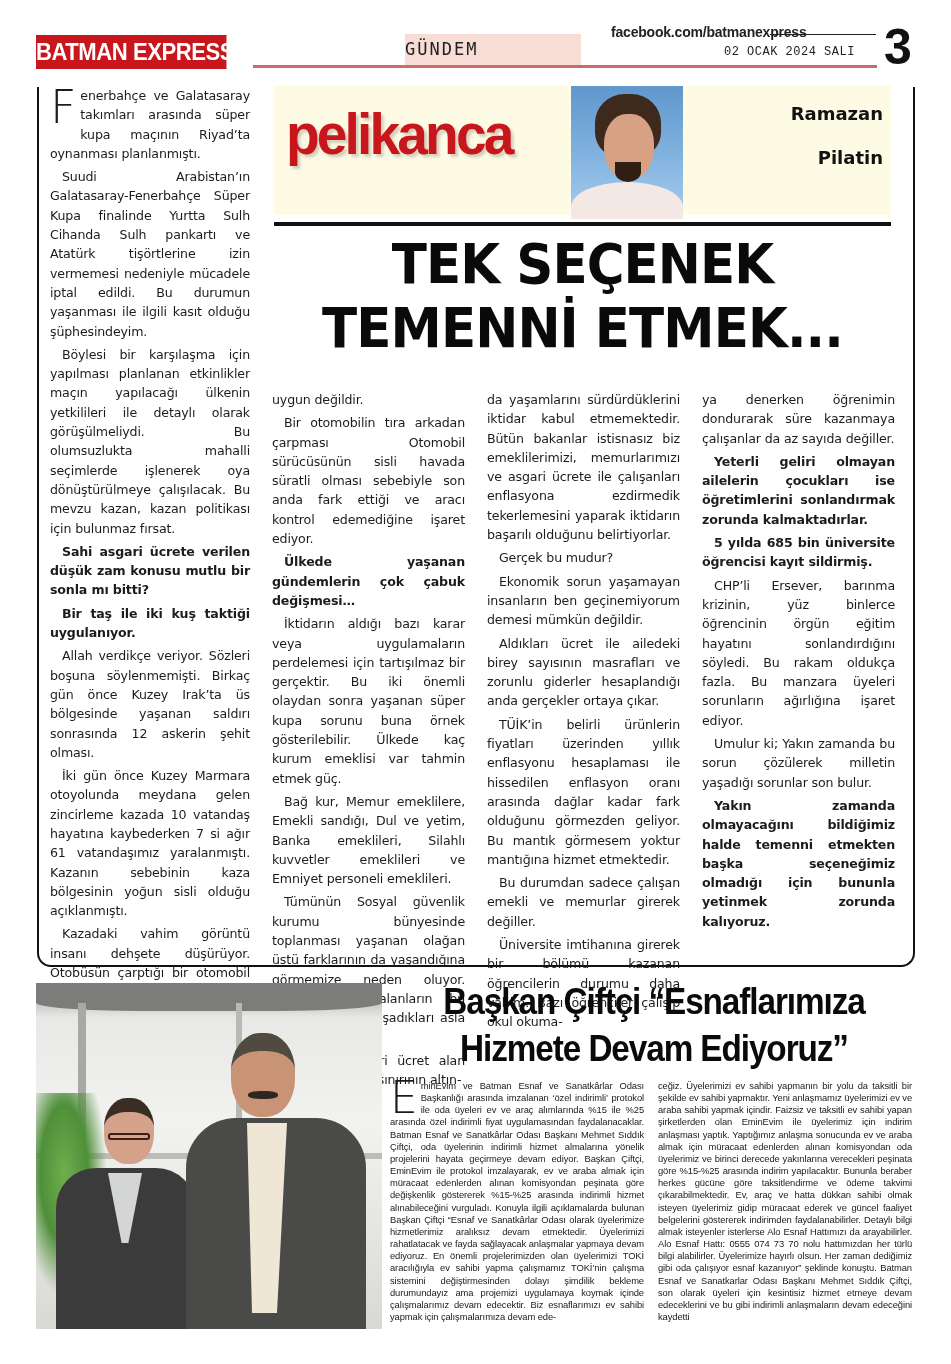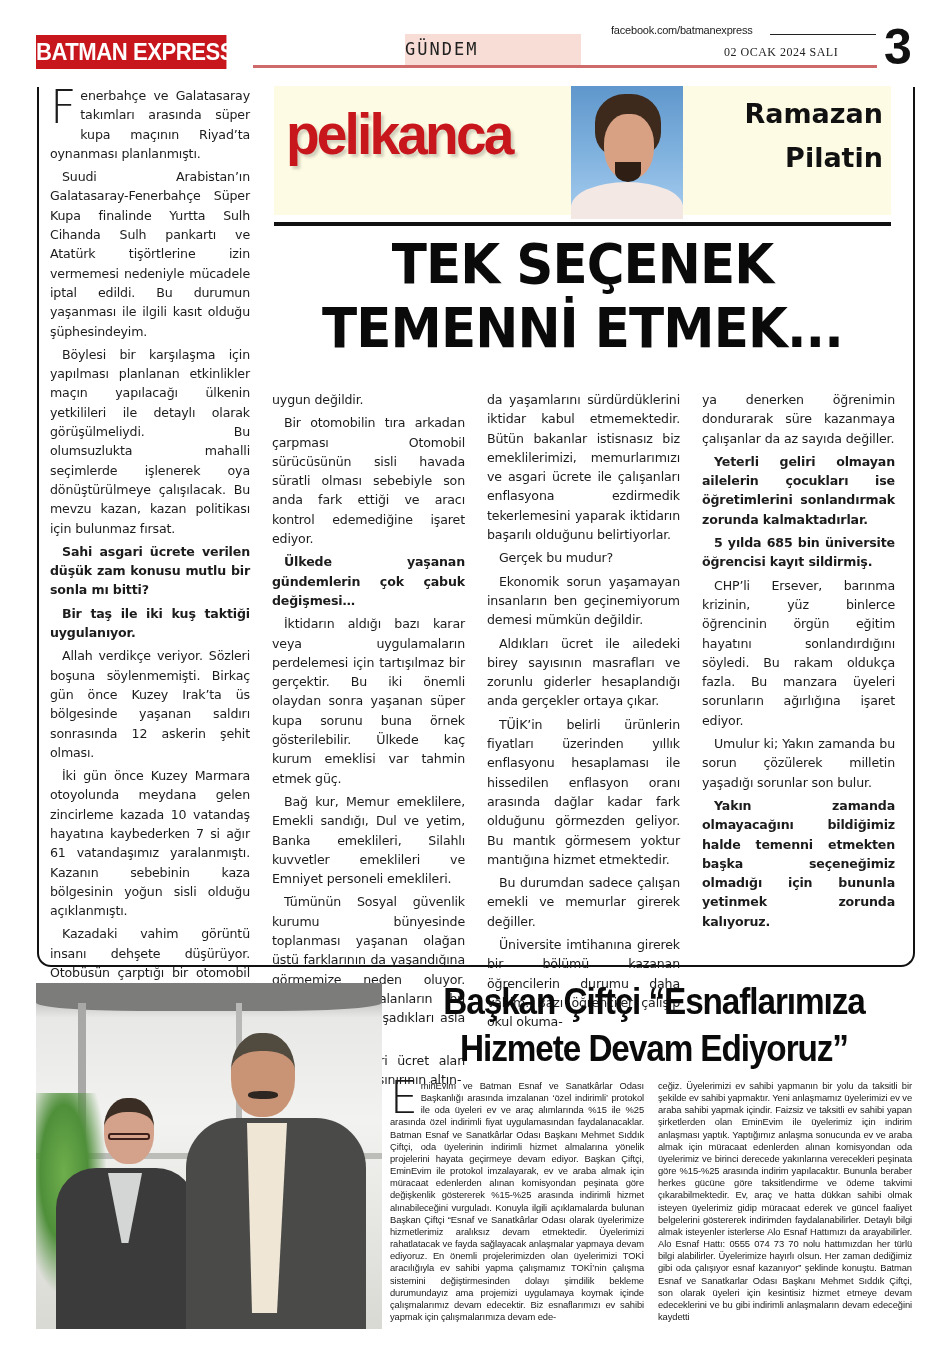--- a/index.html
+++ b/index.html
@@ -18,27 +18,27 @@
   .rule-main {
     position: absolute; left: 253px; top: 65px; width: 624px; height: 3px; background: #cf6a6a;
   }
   .section-box {
     position: absolute; left: 405px; top: 34px; width: 176px; height: 31px;
     background: #f7ddd5; text-align: left;
     font-family: "DejaVu Sans Mono", monospace; font-size: 17px; line-height: 31px;
     letter-spacing: 2px; color: #222;
   }
   .fb-link {
-    position: absolute; left: 611px; top: 24px; font-size: 11px; color: #222;
-    font-family: "Liberation Sans", sans-serif; letter-spacing: -0.2px;
+    position: absolute; left: 611px; top: 24px; font-size: 14px; color: #222;
+    font-family: "Liberation Sans", sans-serif; letter-spacing: -0.2px; font-weight: bold;
   }
   .fb-line { position: absolute; left: 770px; top: 34px; width: 106px; height: 1px; background: #222; }
   .date {
     position: absolute; left: 724px; top: 45px; font-size: 12px; color: #222;
-    font-family: Liberation Serif, serif; letter-spacing: 0.5px;
+    font-family: Liberation Mono, monospace; letter-spacing: 0.5px;
   }
   .page-num {
     position: absolute; left: 884px; top: 20px; font-size: 50px; font-weight: 700;
     line-height: 54px; font-family: "Liberation Sans", sans-serif; color: #111;
   }
 
   
   .col-frame {
     position: absolute; left: 37px; top: 87px; width: 878px; height: 880px;
     border-left: 2px solid #111; border-right: 2px solid #111; border-bottom: 2px solid #111;
@@ -84,21 +84,21 @@
   .pel-photo .beard {
     position: absolute; left: 44px; top: 76px; width: 26px; height: 20px; border-radius: 0 0 50% 50%;
     background: #2e1e14;
   }
   .pel-photo .shirt {
     position: absolute; left: 0px; top: 96px; width: 112px; height: 50px; border-radius: 50% 50% 0 0;
     background: #f3e8e4;
   }
   .pel-author {
     position: absolute; right: 8px; top: 6px; text-align: right;
-    font-family: "DejaVu Sans", sans-serif; font-weight: 700; font-size: 27px; line-height: 44px; color: #111;
+    font-family: "DejaVu Sans", sans-serif; font-weight: 700; font-size: 18px; line-height: 44px; color: #111;
   }
   .pel-rule { position: absolute; left: 274px; top: 222px; width: 617px; height: 4px; background: #111; }
 
   .headline {
     position: absolute; left: 274px; top: 232px; width: 617px; text-align: center;
     font-family: "DejaVu Sans", sans-serif; font-weight: 700; font-size: 56px; line-height: 64px;
     letter-spacing: -1px; color: #0a0a0a; transform: scaleX(0.92); transform-origin: center;
   }
 
   

